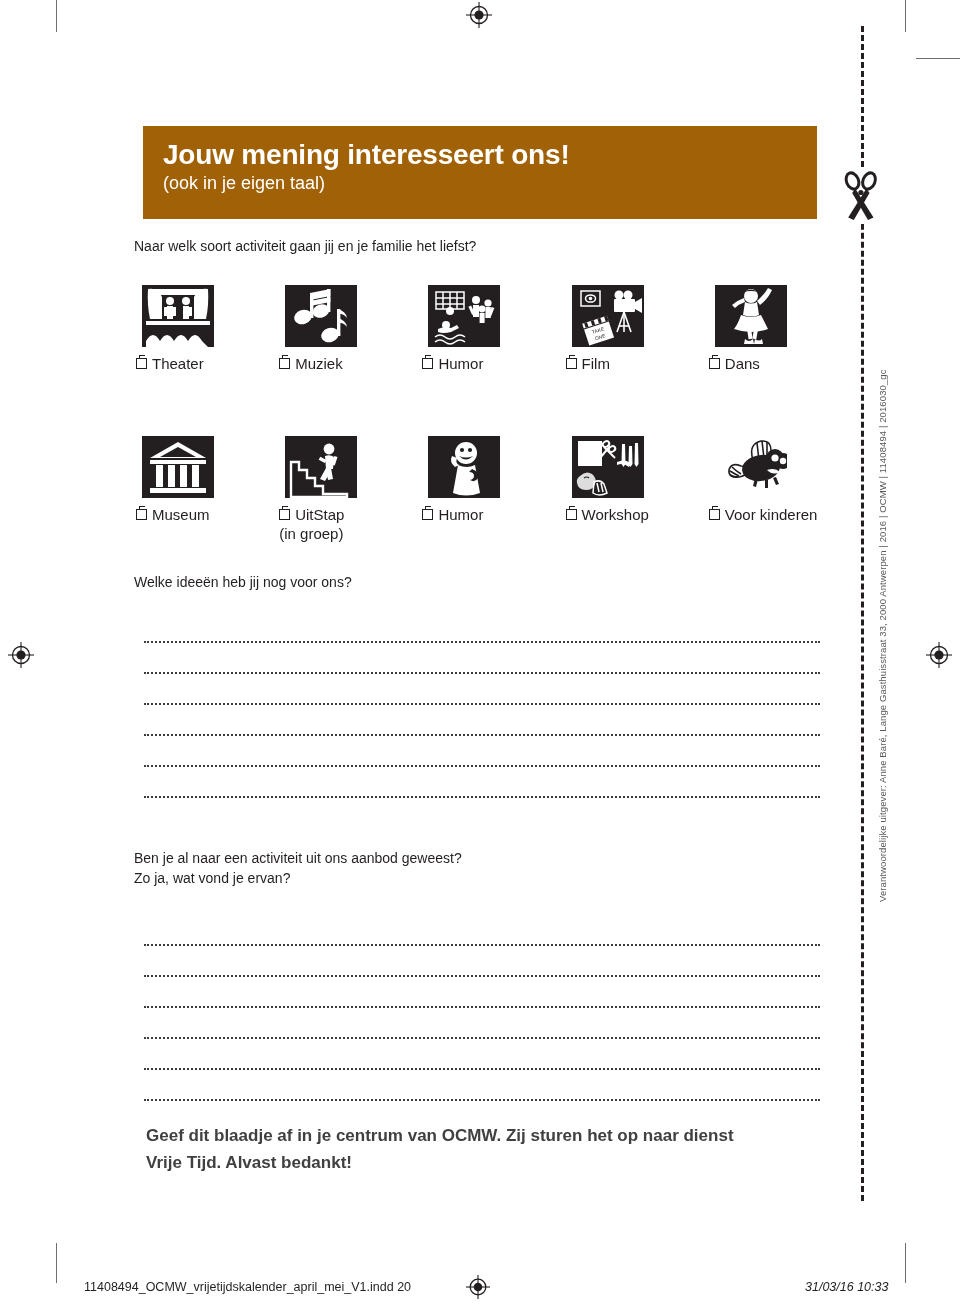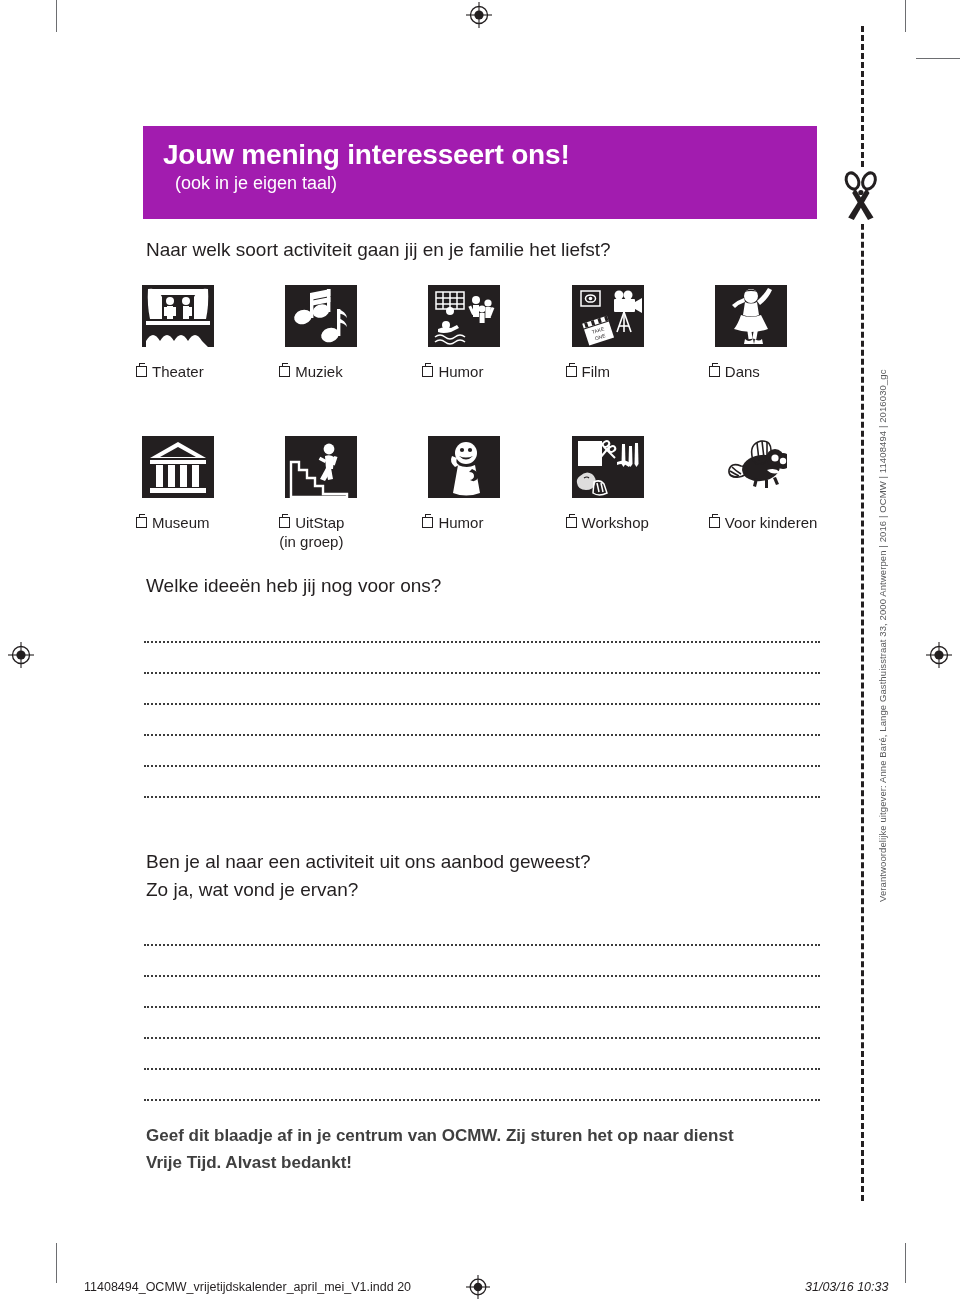--- a/index.html
+++ b/index.html
@@ -52,43 +52,43 @@
     background: #ffffff;
   }
   .scissors svg { display:block; }
 
   .title-bar {
     position: absolute;
     left: 143px;
     top: 126px;
     width: 674px;
     height: 93px;
-    background: #a21caf;
+    background: #a16207;
     color: #ffffff;
     box-sizing: border-box;
     padding: 14px 0 0 20px;
   }
   .title-bar h1 {
     margin: 0;
     font-size: 28px;
     font-weight: bold;
     letter-spacing: -0.2px;
     line-height: 1.05;
   }
   .title-bar .subtitle {
-    margin: 5px 0 0 12px;
+    margin: 5px 0 0 0;
     font-size: 18px;
     font-weight: normal;
     line-height: 1.1;
   }
 
   .question {
     position: absolute;
-    left: 146px;
-    font-size: 19px;
+    left: 134px;
+    font-size: 14px;
     line-height: 1.45;
     color: #231f20;
   }
   #q-activity { top: 236px; }
   #q-ideas    { top: 572px; }
   #q-been     { top: 848px; }
 
   
   .icon-row {
     position: absolute;
@@ -108,21 +108,21 @@
     height: 62px;
     background: #231f20;
     margin-left: 6px;
     position: relative;
     overflow: hidden;
   }
   .icon-box.plain { background: transparent; }
   .icon-box svg { display: block; }
 
   .icon-label {
-    margin-top: 16px;
+    margin-top: 8px;
     font-size: 15px;
     line-height: 1.25;
     white-space: nowrap;
     color: #231f20;
   }
   .icon-label .cb {
     display: inline-block;
     width: 9px;
     height: 9px;
     border: 1.6px solid #231f20;

